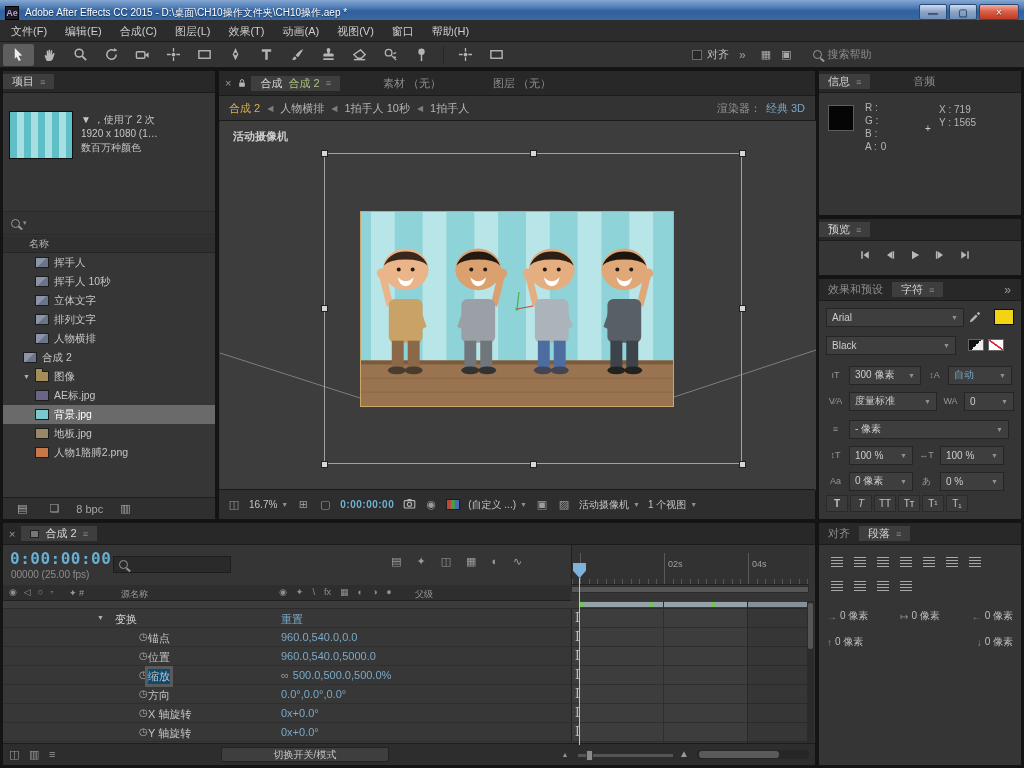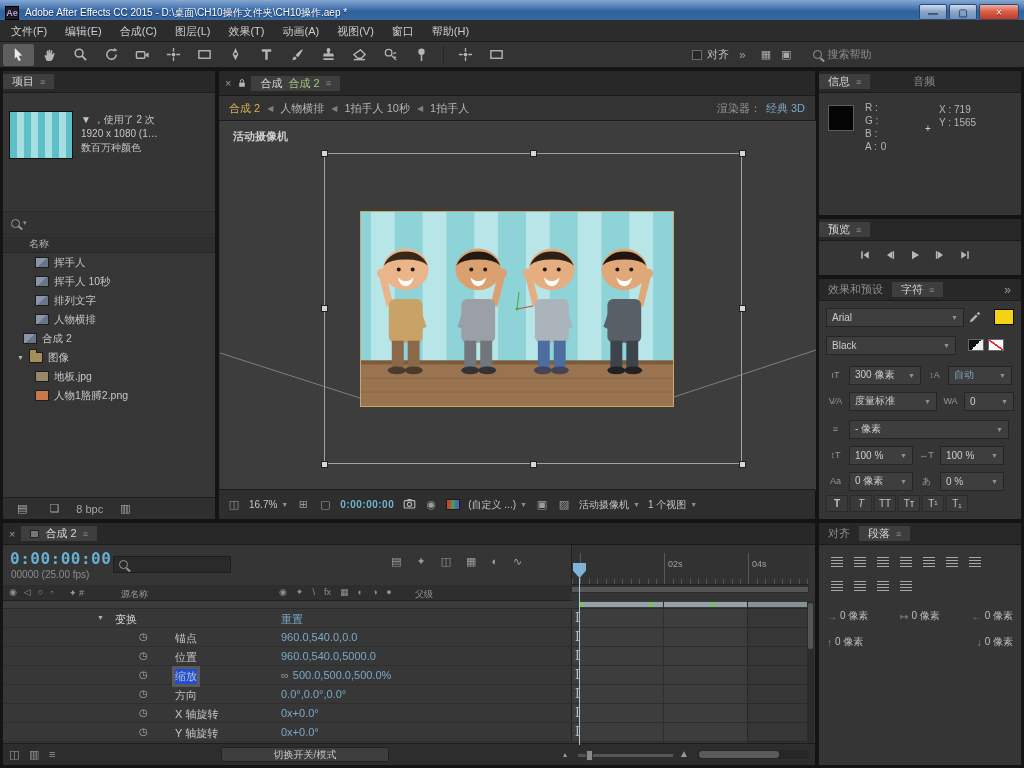--- a/index.html
+++ b/index.html
@@ -127,23 +127,23 @@
 .chlabel{position:absolute;top:3px}
 .switches{position:absolute;left:276px;top:2px;display:flex;gap:9px}
 .rows{position:absolute;left:0;top:78px;width:806px;height:144px;background:#373737;overflow:hidden}
 .partialrow{position:relative;height:8px;border-bottom:1px solid #2c2c2c;background:#3c3c3c}
 .layerbar{position:absolute;left:576px;top:1px;width:230px;height:5px;background:#95a2a8}
 .kf{position:absolute;top:1px;width:4px;height:5px;background:#79c257}
 .trow{position:relative;height:19px;border-bottom:1px solid #2f2f2f;display:flex}
 .tleft{position:relative;width:568px;flex:none}
 .twirl2{position:absolute;left:94px;top:5px;font-size:7px;color:#b0b0b0}
 .stopwatch{position:absolute;left:136px;top:3px;font-size:10px;color:#a5a5a5}
-.pname{position:absolute;left:172px;top:3px;color:#c4c4c4}
+.pname{position:absolute;left:145px;top:3px;color:#c4c4c4}
 .gname{left:112px;color:#d2d2d2}
-.pname.hl{background:#1d4ed8;box-shadow:0 0 0 3px #5a5a5a}
+.pname.hl{background:#0c4a6e;box-shadow:0 0 0 3px #5a5a5a}
 .pval{position:absolute;left:278px;top:3px;color:#7aa9c7;white-space:nowrap}
 .linkic{color:#9a9a9a;margin-right:4px}
 .ttrack{position:relative;flex:1;background:#3d3d3d;border-left:1px solid #232323}
 .ibeam{position:absolute;left:3px;top:2px;font-family:"DejaVu Serif","Liberation Serif",serif;font-size:12px;color:#bdbdbd}
 .gridcols{position:absolute;left:568px;top:78px;width:238px;height:144px;pointer-events:none}
 .gc{position:absolute;top:0;bottom:0;width:1px;background:#2e2e2e}
 .gcdim{position:absolute;top:0;bottom:0;left:176px;right:0;background:rgba(0,0,0,.10)}
 .ctihead{position:absolute;left:570px;top:40px;width:13px;height:15px;background:#7fb2d9;clip-path:polygon(0 0,100% 0,100% 52%,50% 100%,0 52%);z-index:4}
 .ctiline{position:absolute;left:576px;top:55px;width:1px;height:167px;background:#a9c8e0;z-index:3}
 .vscroll{position:absolute;right:1px;top:78px;width:7px;height:144px;background:#2b2b2b}
@@ -390,34 +390,46 @@
       <div class="prow" style="padding-left: 32px;">
         <span class="pic pic-comp"></span>
         <span class="plabel">挥手人</span>
       </div>
       <div class="prow" style="padding-left: 32px;">
         <span class="pic pic-comp"></span>
         <span class="plabel">挥手人 10秒</span>
       </div>
       <div class="prow" style="padding-left: 32px;">
         <span class="pic pic-comp"></span>
+        <span class="plabel">立体文字</span>
+      </div>
+      <div class="prow" style="padding-left: 32px;">
+        <span class="pic pic-comp"></span>
         <span class="plabel">排列文字</span>
       </div>
       <div class="prow" style="padding-left: 32px;">
         <span class="pic pic-comp"></span>
         <span class="plabel">人物横排</span>
       </div>
       <div class="prow" style="padding-left: 20px;">
         <span class="pic pic-comp"></span>
         <span class="plabel">合成 2</span>
       </div>
-      <div class="prow" style="padding-left: 14px;">
+      <div class="prow" style="padding-left: 20px;">
         <span class="twirl">▼</span>
         <span class="pic pic-folder"></span>
         <span class="plabel">图像</span>
+      </div>
+      <div class="prow" style="padding-left: 32px;">
+        <span class="pic pic-footage" style="background: rgb(106, 100, 134);"></span>
+        <span class="plabel">AE标.jpg</span>
+      </div>
+      <div class="prow sel" style="padding-left: 32px;">
+        <span class="pic pic-footage" style="background: rgb(122, 201, 206);"></span>
+        <span class="plabel">背景.jpg</span>
       </div>
       <div class="prow" style="padding-left: 32px;">
         <span class="pic pic-footage" style="background: rgb(154, 134, 104);"></span>
         <span class="plabel">地板.jpg</span>
       </div>
       <div class="prow" style="padding-left: 32px;">
         <span class="pic pic-footage" style="background: rgb(200, 120, 72);"></span>
         <span class="plabel">人物1胳膊2.png</span>
       </div>
     </div>
@@ -433,20 +445,24 @@
   <div class="tstrip ctabs">
     <span class="closeg">×</span>
     <svg class="cicon" style="width:10px;height:10px;align-self:center;margin-right:4px">
         <use href="#i-lock"></use>
       </svg>
     <span class="ptab active">
       <span>合成</span>
       <span class="compname">合成 2</span>
       <span class="mhandle">≡</span>
     </span>
+    <span style="display:flex">
+        <span class="ptab ghost">素材 （无）</span>
+        <span class="ptab ghost">图层 （无）</span>
+      </span>
   </div>
   <div class="crumbbar">
     <span style="display:flex;gap:7px;align-items:center">
         <span class="crumb active">合成 2</span>
         <span class="crumbsep">◀</span>
         <span class="crumb">人物横排</span>
         <span class="crumbsep">◀</span>
         <span class="crumb">1拍手人 10秒</span>
         <span class="crumbsep">◀</span>
         <span class="crumb">1拍手人</span>

